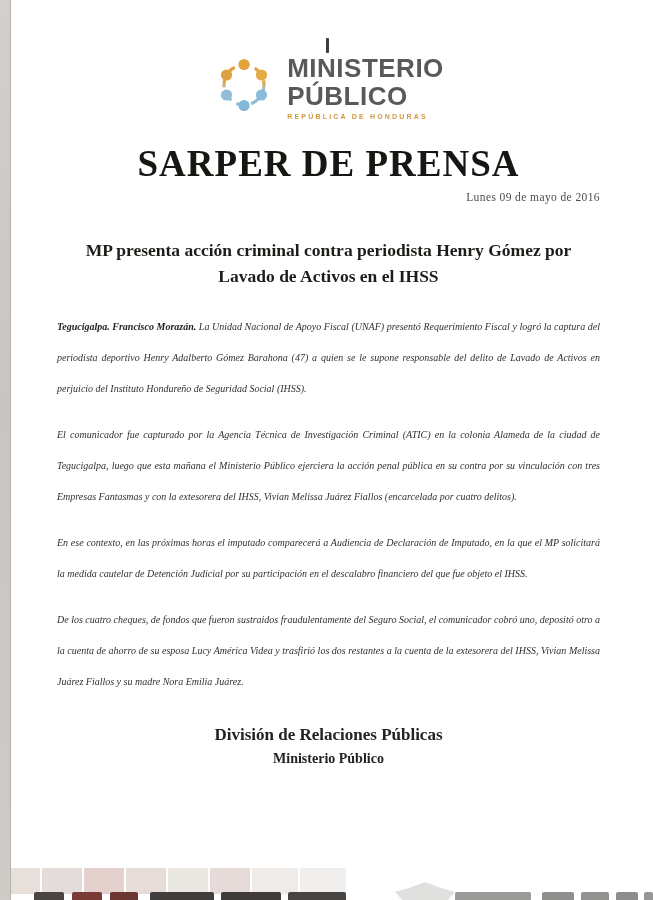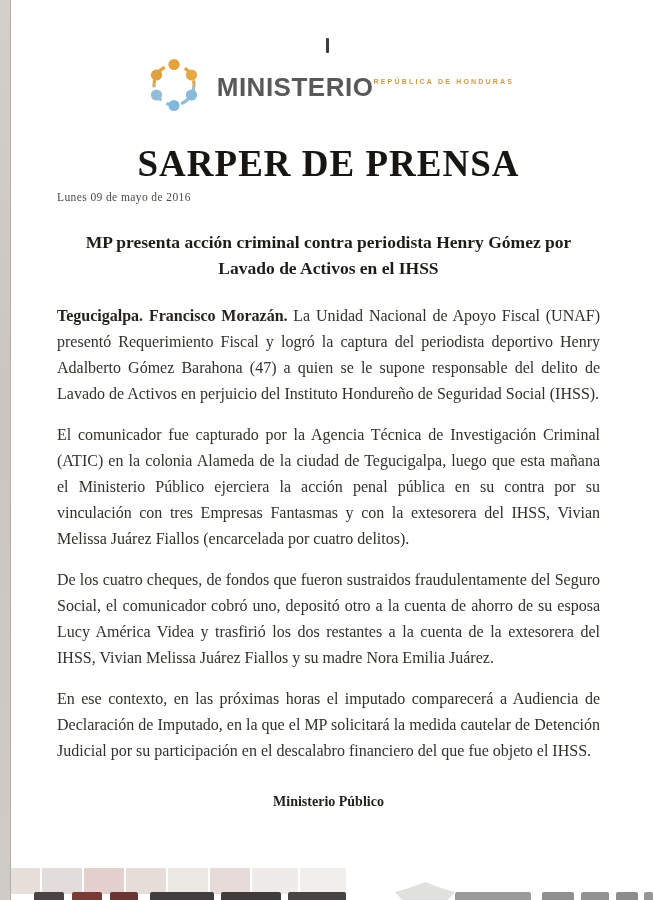--- a/index.html
+++ b/index.html
@@ -25,49 +25,49 @@
   
   .logo-block{
     position:relative;
     display:flex;align-items:center;justify-content:center;
     gap:12px;height:74px;margin-top:10px;
   }
   .logo-tick{
     position:absolute;top:-12px;left:50%;margin-left:-3px;
     width:3px;height:15px;background:#3c3c3e;border-radius:1px;
   }
-  .logo-text{display:flex;line-height:1;
+  .logo-text{display:flex;flex-direction:column;line-height:1;
     font-family:"Liberation Sans","DejaVu Sans",sans-serif;}
   .logo-line1,.logo-line2{
     font-size:26px;font-weight:bold;color:#59595b;letter-spacing:.5px;
   }
   .logo-line2{margin-top:2px;}
   .logo-tagline{
     margin-top:4px;font-size:7px;font-weight:bold;letter-spacing:2.2px;
     color:#d0993f;text-transform:uppercase;
   }
   
   .title{
     margin-top:18px;text-align:center;
     font-size:37px;font-weight:bold;color:#181613;letter-spacing:1px;
   }
   .date{
-    margin-top:6px;text-align:left;
+    margin-top:6px;text-align:right;
     font-size:11.5px;color:#4e4b47;letter-spacing:.4px;
   }
   .headline{
-    margin:26px auto 0;width:92%;text-align:center;
+    margin:34px auto 0;width:92%;text-align:center;
     font-size:17.5px;font-weight:bold;color:#1e1c19;line-height:26px;
   }
   
   .body-text{margin-top:22px;}
   .body-text p{
     margin:0 0 15px 0;
-    font-size:16px;line-height:26px;
-    text-align:justify;color:#33302b;
+    font-size:10px;line-height:31px;
+    text-align:justify;color:#33302b;font-style:italic;
   }
   .body-text .lead{font-weight:bold;color:#26231f;}
   
   .footer{
     margin-top:26px;text-align:center;position:relative;z-index:4;
     font-weight:bold;color:#24221f;
   }
   .footer-line1{font-size:17px;line-height:24px;}
   .footer-line2{font-size:14px;line-height:24px;}
   
@@ -110,37 +110,39 @@
           <circle cx="31" cy="10.5" r="5.6" fill="#e2a33c"></circle>
           <circle cx="13.5" cy="21" r="5.6" fill="#dda23f"></circle>
           <circle cx="48.5" cy="21" r="5.6" fill="#e4aa43"></circle>
           <circle cx="13.5" cy="41" r="5.6" fill="#93bcd8"></circle>
           <circle cx="48.5" cy="41" r="5.6" fill="#8abada"></circle>
           <circle cx="31" cy="51.5" r="5.6" fill="#85b7da"></circle>
         </svg>
       </span>
       <div class="logo-text">
         <span class="logo-line1">MINISTERIO</span>
+        <span class="logo-line2">PÚBLICO</span>
         <span class="logo-tagline">REPÚBLICA DE HONDURAS</span>
       </div>
     </div>
 
     <div class="title">SARPER DE PRENSA</div>
     <div class="date">Lunes 09 de mayo de 2016</div>
 
     <div class="headline">MP presenta acción criminal contra periodista Henry Gómez  por Lavado de Activos en el IHSS</div>
 
     <div class="body-text">
       <p><span class="lead">Tegucigalpa. Francisco Morazán.</span><span> La Unidad Nacional de Apoyo Fiscal (UNAF) presentó Requerimiento Fiscal y logró la captura del periodista deportivo Henry Adalberto Gómez Barahona (47) a quien se le supone responsable del delito de Lavado de Activos en perjuicio del Instituto Hondureño de Seguridad Social (IHSS).</span></p>
       <p><span>El comunicador fue capturado por la Agencia Técnica de Investigación Criminal (ATIC) en la colonia Alameda de la ciudad de Tegucigalpa, luego que esta mañana el Ministerio Público ejerciera la acción penal pública en su contra por su vinculación con tres Empresas Fantasmas y con la extesorera del IHSS, Vivian Melissa Juárez Fiallos (encarcelada por cuatro delitos).</span></p>
+      <p><span>En ese contexto, en las próximas horas el imputado comparecerá a Audiencia de Declaración de Imputado, en la que el MP solicitará la medida cautelar de Detención Judicial por su participación en el descalabro financiero del que fue objeto el IHSS.</span></p>
       <p><span>De los cuatro cheques, de fondos que fueron sustraidos fraudulentamente del Seguro Social, el comunicador cobró uno, depositó otro a la cuenta de ahorro de su esposa Lucy América Videa y trasfirió los dos restantes a la cuenta de la extesorera del IHSS, Vivian Melissa Juárez Fiallos y su madre Nora Emilia Juárez.</span></p>
-      <p><span>En ese contexto, en las próximas horas el imputado comparecerá a Audiencia de Declaración de Imputado, en la que el MP solicitará la medida cautelar de Detención Judicial por su participación en el descalabro financiero del que fue objeto el IHSS.</span></p>
     </div>
 
     <div class="footer">
+      <div class="footer-line1">División de Relaciones Públicas</div>
       <div class="footer-line2">Ministerio Público</div>
     </div>
   </div>
 
   <div class="filmstrip" id="filmstrip">
     <div class="eagle" style="left:395px"></div>
   <div class="thumb" style="left: 0px; width: 40px; background: rgb(180, 160, 140);"></div>
       <div class="thumb" style="left: 42px; width: 40px; background: rgb(166, 148, 139);"></div>
       <div class="thumb" style="left: 84px; width: 40px; background: rgb(170, 110, 98);"></div>
       <div class="thumb" style="left: 126px; width: 40px; background: rgb(179, 149, 134);"></div>

